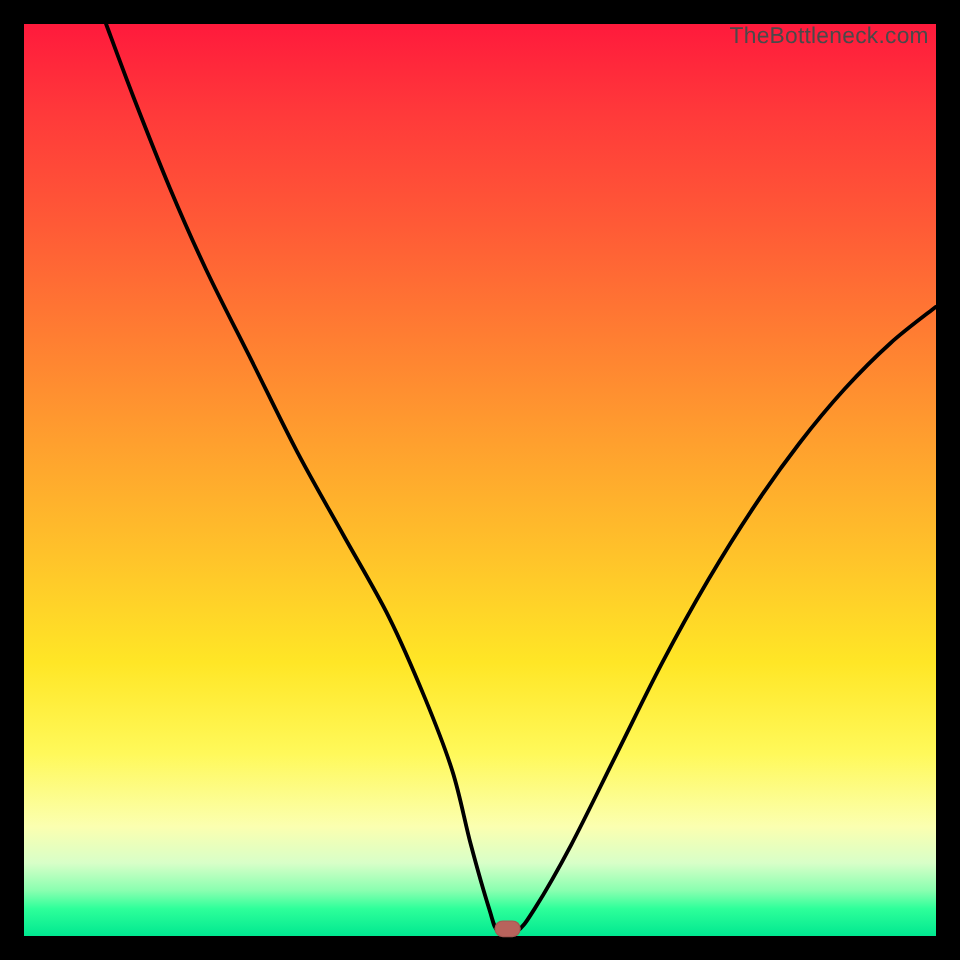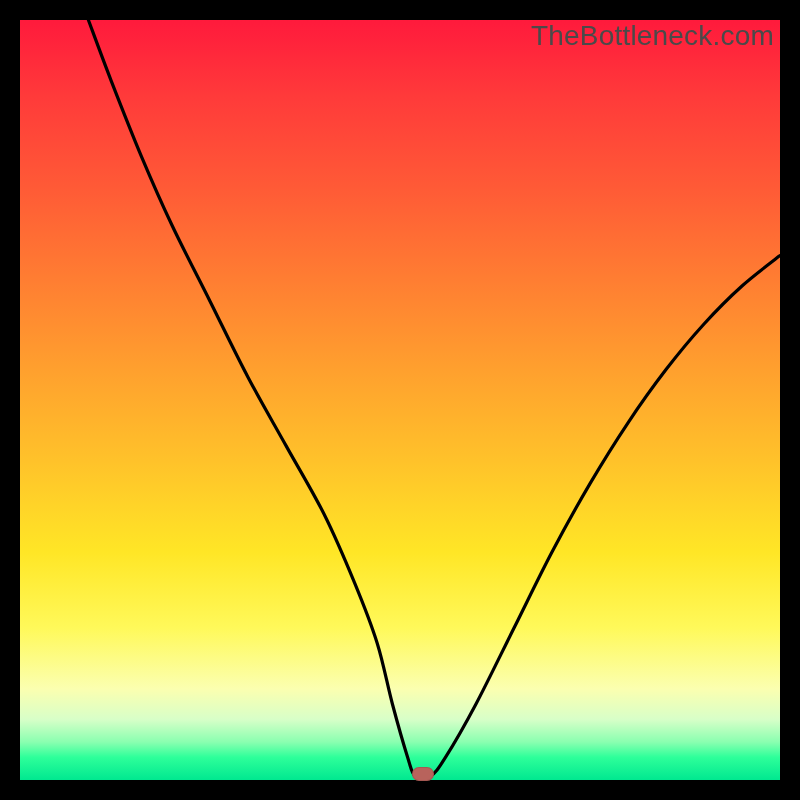--- a/index.html
+++ b/index.html
@@ -39,21 +39,21 @@
       #8affb0 95%,
       #2eff9a 97%,
       #00e890 100%
     );
   }
   .watermark {
     position: absolute;
     top: 0px;
     right: 6px;
     font-family: Arial, sans-serif;
-    font-size: 28px;
+    font-size: 19px;
     color: #4a4a4a;
     font-weight: 500;
     letter-spacing: 0.2px;
     user-select: none;
   }
   svg.curve {
     position: absolute;
     left: 0;
     top: 0;
     width: 760px;

